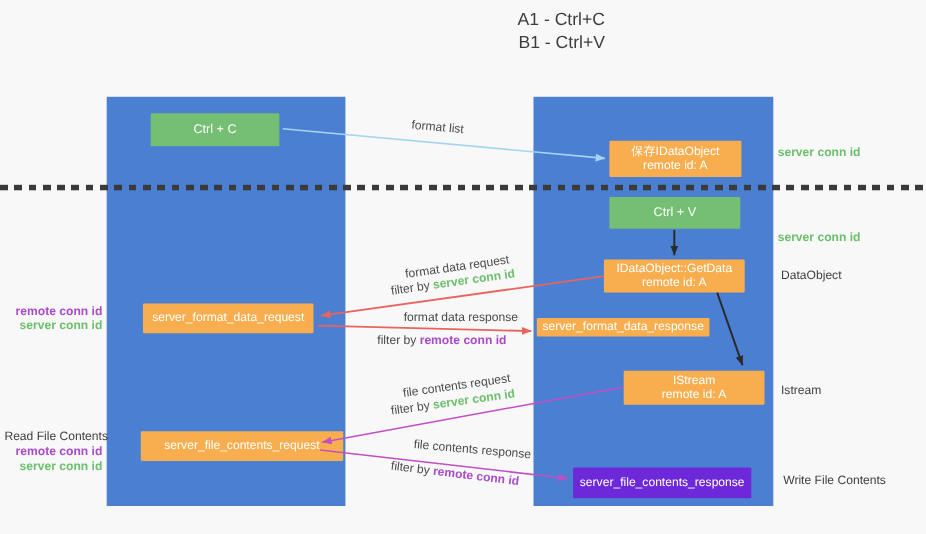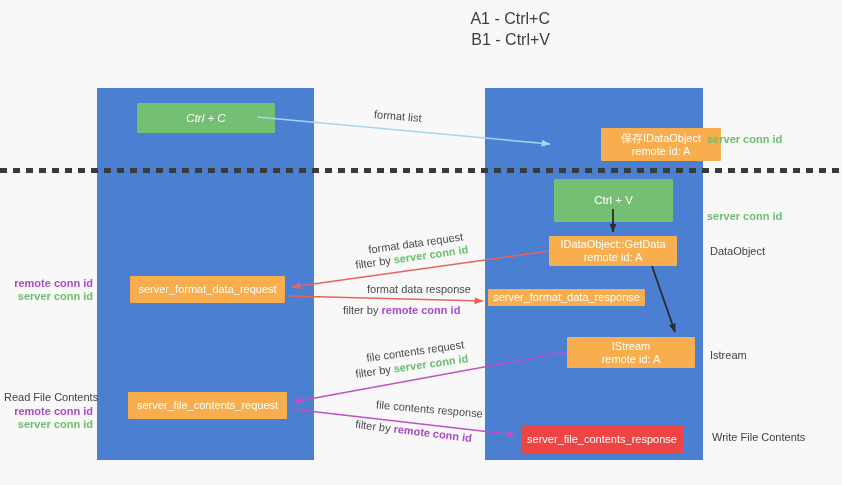--- a/index.html
+++ b/index.html
@@ -63,30 +63,30 @@
     </defs>
     <line x1="257" y1="117" x2="550" y2="144" stroke-width="1.5" marker-end="url(#ah-blue)" stroke="#a5d5f0"></line>
     <line x1="613" y1="209" x2="613" y2="232" stroke-width="1.8" marker-end="url(#ah-black)" stroke="#2b2b2b"></line>
     <line x1="652" y1="266" x2="675" y2="332" stroke-width="1.8" marker-end="url(#ah-black)" stroke="#2b2b2b"></line>
     <line x1="549" y1="251" x2="292" y2="287" stroke-width="1.6" marker-end="url(#ah-red)" stroke="#e8645e"></line>
     <line x1="289" y1="296" x2="483" y2="301" stroke-width="1.6" marker-end="url(#ah-red)" stroke="#e8645e"></line>
     <line x1="566" y1="352" x2="293" y2="402" stroke-width="1.4" marker-end="url(#ah-magenta)" stroke="#c24fc4"></line>
     <line x1="291" y1="409" x2="516" y2="435" stroke-width="1.4" marker-end="url(#ah-magenta)" stroke="#c24fc4"></line>
   </svg>
 
-  <div class="node" style="left:137px;top:103px;width:138px;height:30px;background:#74bf73;font-style:italic;">
+  <div class="node" style="left:137px;top:103px;width:117px;height:30px;background:#74bf73;">
     <div>Ctrl + C</div>
   </div>
 
-  <div class="node" style="left:554px;top:128px;width:120px;height:33px;background:#f8ae4e;font-size:11px;margin-left:47px;">
+  <div class="node" style="left:554px;top:128px;width:120px;height:33px;background:#f8ae4e;font-size:11px;">
     <div>保存IDataObject</div>
     <div>remote id: A</div>
   </div>
 
-  <div class="node" style="left:554px;top:179px;width:119px;height:43px;background:#74bf73;">
+  <div class="node" style="left:554px;top:179px;width:119px;height:29px;background:#74bf73;">
     <div>Ctrl + V</div>
   </div>
 
   <div class="node" style="left:549px;top:236px;width:128px;height:30px;background:#f8ae4e;font-size:11px;">
     <div>IDataObject::GetData</div>
     <div>remote id: A</div>
   </div>
 
   <div class="node" style="left:130px;top:276px;width:155px;height:27px;background:#f8ae4e;font-size:11px;">
     <div>server_format_data_request</div>
@@ -94,25 +94,25 @@
 
   <div class="node" style="left:488px;top:289px;width:157px;height:17px;background:#f8ae4e;font-size:11px;">
     <div>server_format_data_response</div>
   </div>
 
   <div class="node" style="left:567px;top:337px;width:128px;height:31px;background:#f8ae4e;font-size:11px;">
     <div>IStream</div>
     <div>remote id: A</div>
   </div>
 
-  <div class="node" style="left:128px;top:392px;width:159px;height:27px;background:#f8ae4e;font-size:11px;">
+  <div class="node" style="left:128px;top:392px;width:184px;height:27px;background:#f8ae4e;font-size:11px;">
     <div>server_file_contents_request</div>
   </div>
 
-  <div class="node" style="left:521px;top:425px;width:162px;height:28px;background:#ef4444;font-size:11px;">
+  <div class="node" style="left:521px;top:425px;width:162px;height:28px;background:#6d28d9;font-size:11px;">
     <div>server_file_contents_response</div>
   </div>
 
   <div class="elabel rot-p5" style="left:374px;top:110px;">format list</div>
 
   <div class="elabel rot-n8" style="left:368px;top:237px;">format data request</div>
   <div class="elabel rot-n8" style="left:355px;top:251px;">
     <span>filter by </span><span class="bold-green" style="color:#6cbf6c;">server conn id</span>
   </div>
 

